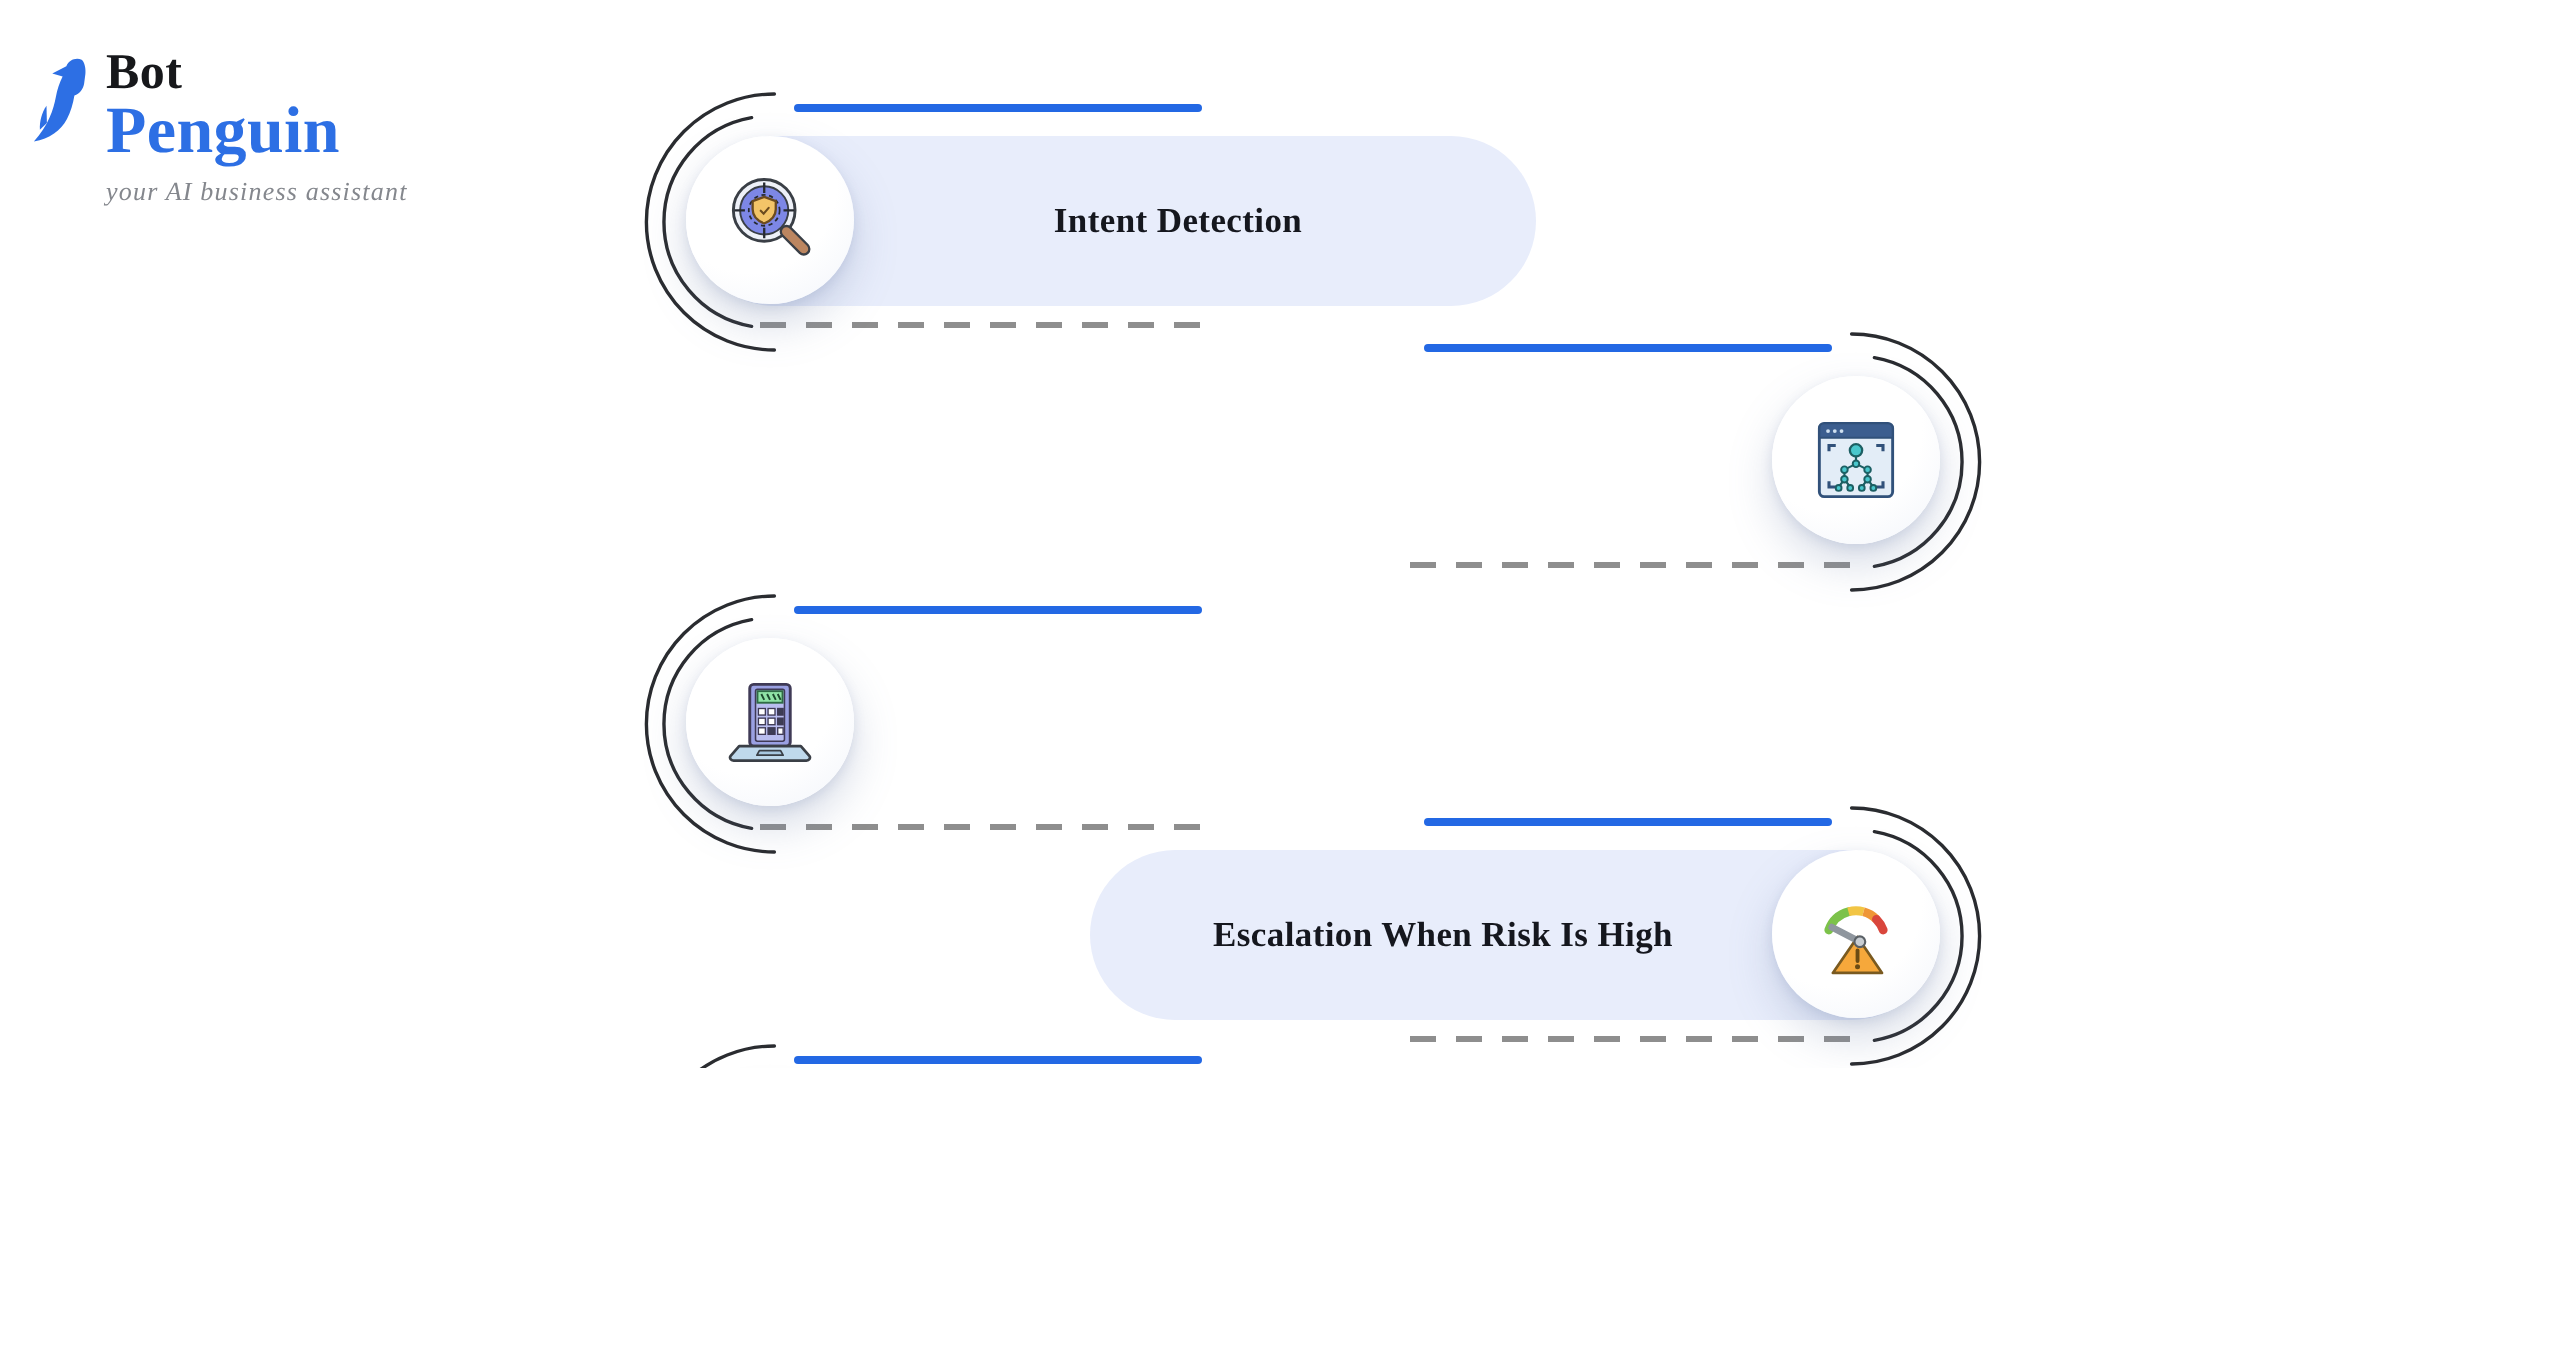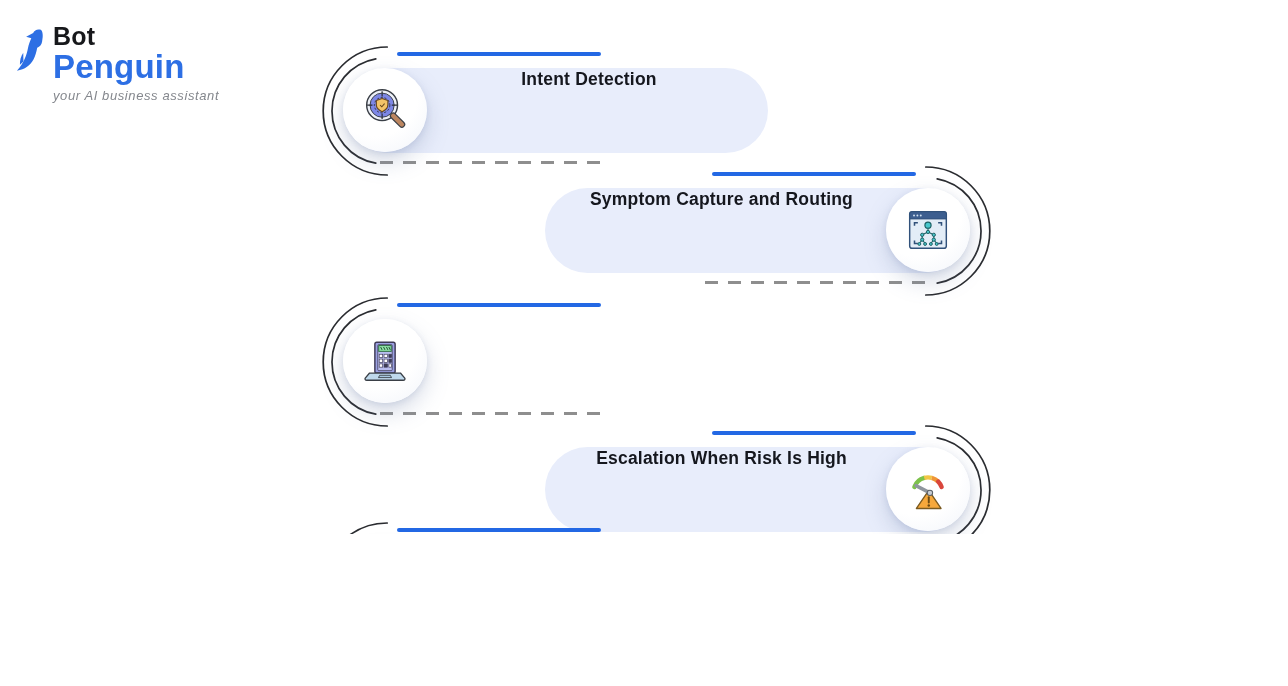--- a/index.html
+++ b/index.html
@@ -1,38 +1,38 @@
 <!DOCTYPE html>
 <html style="--page-bg: #ffffff; --accent-blue: #2368E4; --pill-bg: #E8EDFB; --dash-gray: #8E8E8E; --text-dark: #15171E; --logo-blue: #2D6FE4;"><head>
 <meta charset="utf-8">
 <style>
   * { margin:0; padding:0; box-sizing:border-box; }
   html,body { background:#fff; }
   .canvas {
     position:relative; width:1288px; height:534px; overflow:hidden;
     background:var(--page-bg, #ffffff);
-    font-family:Liberation Sans, sans-serif;
+    font-family:Liberation Serif, serif;
   }
 
   
   .logo { position:absolute; left:12px; top:24px; display:flex; align-items:flex-start; }
   .logo-mark { width:38px; height:60px; margin-top:4px; }
   .logo-text { margin-left:3px; line-height:1; }
   .logo-bot { font-size:25px; font-weight:700; color:#17181b; letter-spacing:.2px; }
   .logo-penguin { font-size:33px; font-weight:700; color:var(--logo-blue,#2D6FE4); letter-spacing:.2px; margin-top:1px; }
   .logo-tagline { font-size:13px; font-style:italic; color:#84878d; letter-spacing:.6px; margin-top:6px; }
 
   
   .row { position:absolute; left:0; width:1288px; height:85px; }
-  .row1 { top:68px; } .row2 { top:188px; } .row3 { top:319px; } .row4 { top:447px; } .row5 { top:544px; }
+  .row1 { top:68px; } .row2 { top:188px; } .row3 { top:319px; } .row4 { top:425px; } .row5 { top:544px; }
 
   .pill {
     position:absolute; top:0; width:423px; height:85px; border-radius:43px;
     background:var(--pill-bg,#E8EDFB);
-    display:flex; justify-content:center;
+    display:flex; align-items:center; justify-content:center;
   }
   .left  .pill { left:345px; padding:0 30px 0 95px; }
   .right .pill { left:545px; padding:0 95px 0 25px; }
 
   .pill-label {
     font-size:17.5px; font-weight:700; color:var(--text-dark,#15171E);
     line-height:23px; text-align:center; white-space:pre-line; letter-spacing:.2px;
   }
 
   .topline { position:absolute; top:-16px; width:204px; height:4px; border-radius:2px;
@@ -100,23 +100,20 @@
     </div>
     <div class="dashline"></div>
   </div>
 
   <div class="row row2 right">
     <div class="topline"></div>
     <svg class="arcs" viewBox="0 0 144 144">
       <path d="M74.2 8 A64 64 0 1 0 74.2 136"></path>
       <path d="M62.8 19.8 A53 53 0 0 0 62.8 124.2"></path>
     </svg>
-    <div class="pill">
-      <span class="pill-label">Symptom Capture and Routing</span>
-    </div>
     <div class="badge">
       <svg viewBox="0 0 56 56">
         <rect x="9" y="9" width="38" height="38" rx="2.5" fill="#e3edf7" stroke="#31517a" stroke-width="1.5"></rect>
         <path d="M9 16.5h38V11.5a2.5 2.5 0 0 0-2.5-2.5h-33A2.5 2.5 0 0 0 9 11.5z" fill="#3c5e8f" stroke="#31517a"></path>
         <circle cx="13.5" cy="13" r="1" fill="#cfe0f0"></circle>
           <circle cx="17" cy="13" r="1" fill="#cfe0f0"></circle>
           <circle cx="20.5" cy="13" r="1" fill="#cfe0f0"></circle>
         <path d="M14 23.5v-3h3.5 M42 23.5v-3h-3.5 M14 39v3h3.5 M42 39v3h-3.5" fill="none" stroke="#31517a" stroke-width="1.6"></path>
         <path d="M28 26v4 M28 30l-6 3 M28 30l6 3 M22 33v5 M34 33v5 M22 38l-3 4 M22 38l3 4 M34 38l-3 4 M34 38l3 4" stroke="#1c5f63" stroke-width="1.1" fill="none"></path>
         <circle cx="28" cy="23" r="3.2" fill="#49c7cc" stroke="#1c5f63" stroke-width="1.2"></circle>

